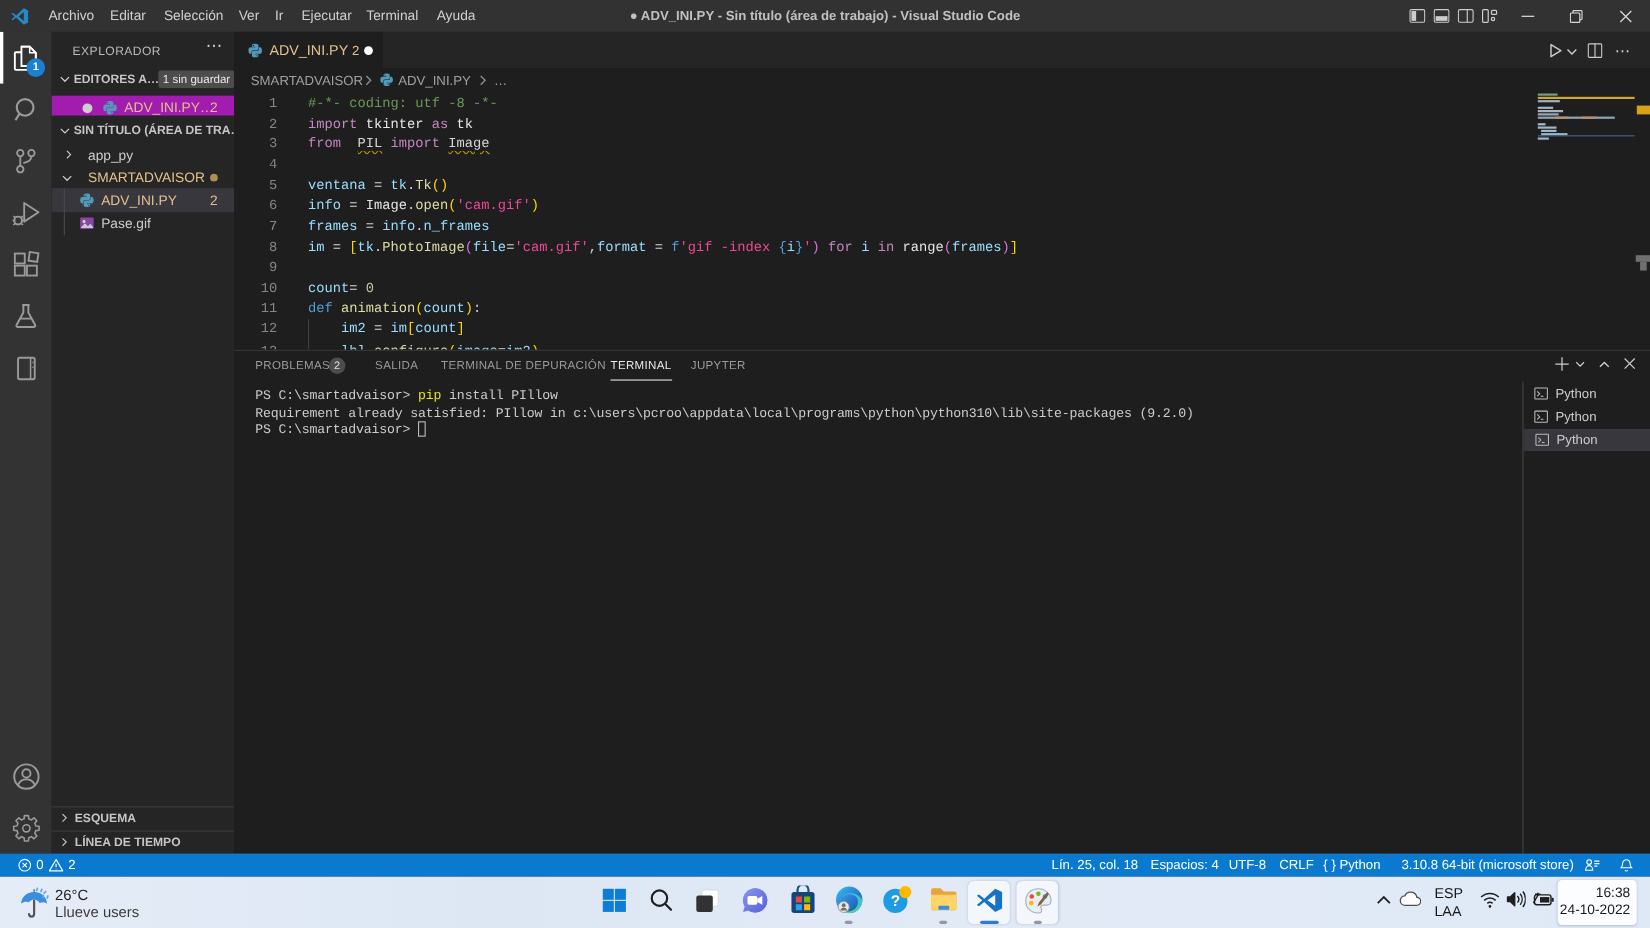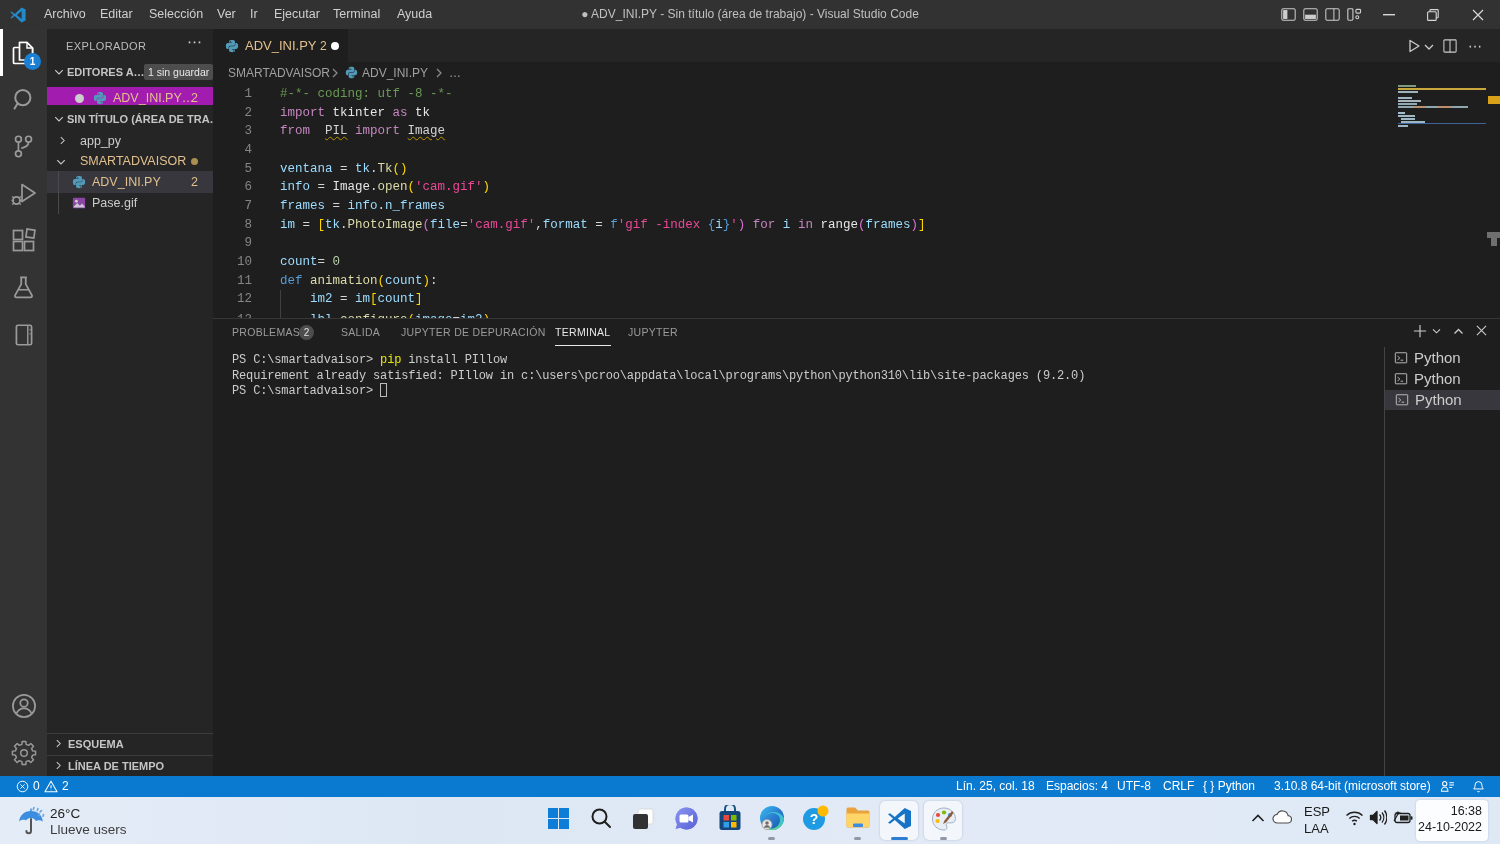--- a/index.html
+++ b/index.html
@@ -4,21 +4,21 @@
 <style>
 * { margin:0; padding:0; box-sizing:border-box; }
 html,body { width:1500px; height:844px; overflow:hidden; }
 body { font-family:"Liberation Sans", sans-serif; }
 #screen { position:relative; width:1500px; height:844px; background:#1e1e1e; }
 .abs { position:absolute; }
 
 
 #titlebar { position:absolute; left:0; top:0; width:1500px; height:29px; background:#323233; color:#cccccc; }
 #titlebar .menu { position:absolute; top:0; height:29px; line-height:29px; font-size:12.5px; color:#cfcfcf; }
-#title-text { position:absolute; top:0; height:29px; line-height:29px; font-size:12px; color:#c0c0c0; left:0; width:1500px; text-align:center; }
+#title-text { position:absolute; top:0; height:29px; line-height:29px; font-size:12px; color:#c0c0c0; left:0; width:1500px; text-align:center;font-weight:bold; }
 
 
 #activitybar { position:absolute; left:0; top:29px; width:47px; height:747px; background:#333333; }
 .actibtn { position:absolute; left:0; width:47px; height:47px; display:flex; align-items:center; justify-content:center; color:#9a9a9a; }
 
 
 #sidebar { position:absolute; left:47px; top:29px; width:166px; height:747px; background:#252526; color:#cccccc; }
 .sb-row { position:absolute; left:0; width:166px; height:22px; line-height:22px; font-size:12.5px; white-space:nowrap; overflow:hidden; }
 .sb-head { font-weight:bold; font-size:11px; color:#c5c5c5; }
 .gold { color:#e2c08d; }
@@ -38,21 +38,21 @@
 .c-b1 { color:#ffd700; } .c-b2 { color:#da70d6; }
 .sq { text-decoration:underline; text-decoration-style:wavy; text-decoration-color:#b89500; text-decoration-thickness:1px; text-underline-offset:2px; }
 
 
 #panel { position:absolute; left:213px; top:318px; width:1287px; height:458px; background:#1e1e1e; border-top:1px solid #363636; }
 .ptab { position:absolute; top:0; height:27px; line-height:27px; font-size:10.5px; color:#9b9b9b; letter-spacing:0.3px; }
 #terminal { position:absolute; left:19px; top:33px; font-family:"Liberation Mono", monospace; font-size:12px; color:#cccccc; letter-spacing:-0.15px; }
 .tl { position:absolute; white-space:pre; height:16px; line-height:16px; left:0; }
 
 
-.tlist-item { position:absolute; left:1172px; width:115px; height:20px; line-height:20px; font-size:15px; color:#cccccc; }
+.tlist-item { position:absolute; left:1172px; width:115px; height:20px; line-height:20px; font-size:12px; color:#cccccc; }
 
 
 #statusbar { position:absolute; left:0; top:776px; width:1500px; height:21px; background:#0a7ad1; color:#ffffff; font-size:12px; }
 .sb-item { position:absolute; top:0; height:21px; line-height:21px; }
 
 
 #taskbar { position:absolute; left:0; top:797px; width:1500px; height:47px; background:linear-gradient(90deg,#e4ecf7 0%, #dde7f4 30%, #e2eaf6 60%, #dfe9f6 100%); }
 </style>
 </head>
 <body>
@@ -337,21 +337,21 @@
 
     <div class="abs" style="left:1275px;top:67px;width:12px;height:8px;background:#d8a117"></div>
     <div class="abs" style="left:1274px;top:203px;width:13px;height:6px;background:#6f6f6f"></div>
     <div class="abs" style="left:1278px;top:209px;width:6px;height:8px;background:#6f6f6f"></div>
   </div>
 
   <div id="panel">
     <div class="ptab" style="left:19px">PROBLEMAS</div>
     <div class="abs" style="left:86px;top:6px;width:15px;height:15px;border-radius:50%;background:#4d4d4d;color:#e0e0e0;font-size:10px;line-height:15px;text-align:center">2</div>
     <div class="ptab" style="left:128px">SALIDA</div>
-    <div class="ptab" style="left:188px">JUPYTER DE DEPURACIÓN</div>
+    <div class="ptab" style="left:188px">TERMINAL DE DEPURACIÓN</div>
     <div class="ptab" style="left:342px;color:#e7e7e7;border-bottom:1px solid #e7e7e7">TERMINAL</div>
     <div class="ptab" style="left:415px">JUPYTER</div>
 
     <svg class="abs" style="left:1200px;top:5px" width="14" height="14" viewBox="0 0 16 16" fill="none" stroke="#cccccc" stroke-width="1.3">
         <path d="M8 1 v14 M1 8 h14"></path>
       </svg>
     <svg class="abs" style="left:1219px;top:9px" width="9" height="7" viewBox="0 0 10 8" fill="none" stroke="#cccccc" stroke-width="1.3">
         <path d="M1 1.5 l4 4 4-4"></path>
       </svg>
     <svg class="abs" style="left:1240px;top:8px" width="11" height="8" viewBox="0 0 10 8" fill="none" stroke="#cccccc" stroke-width="1.3">

